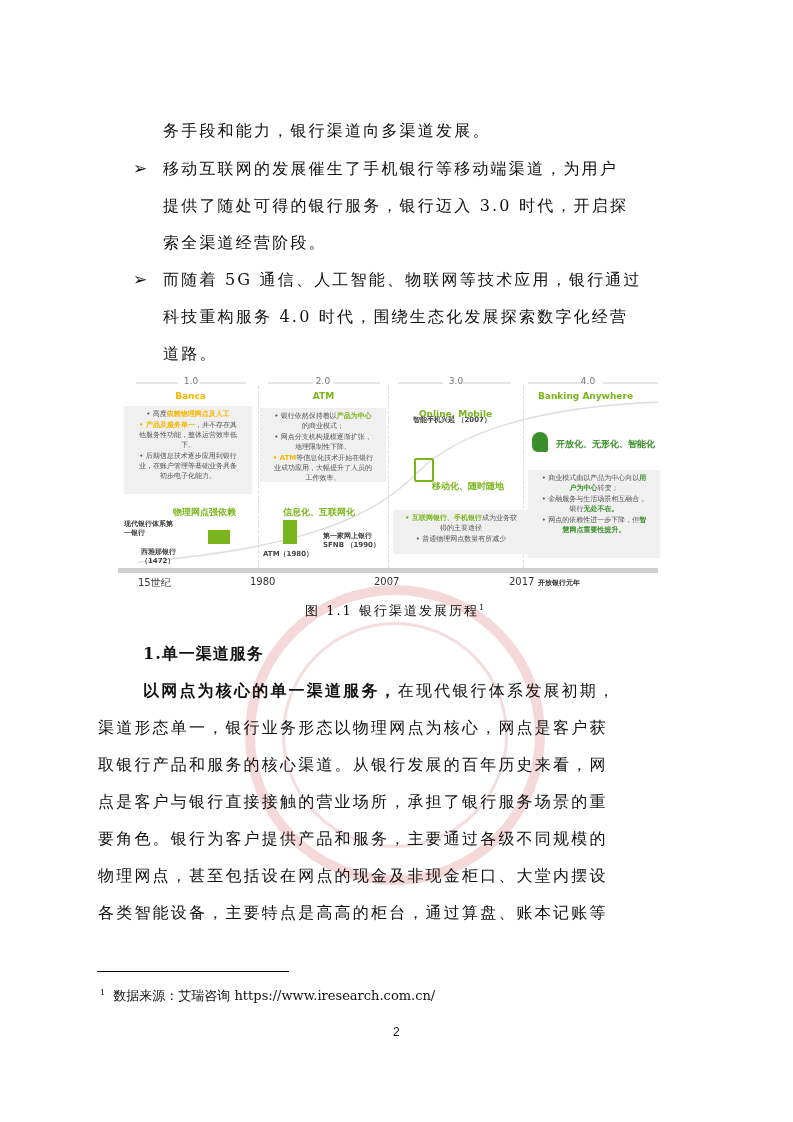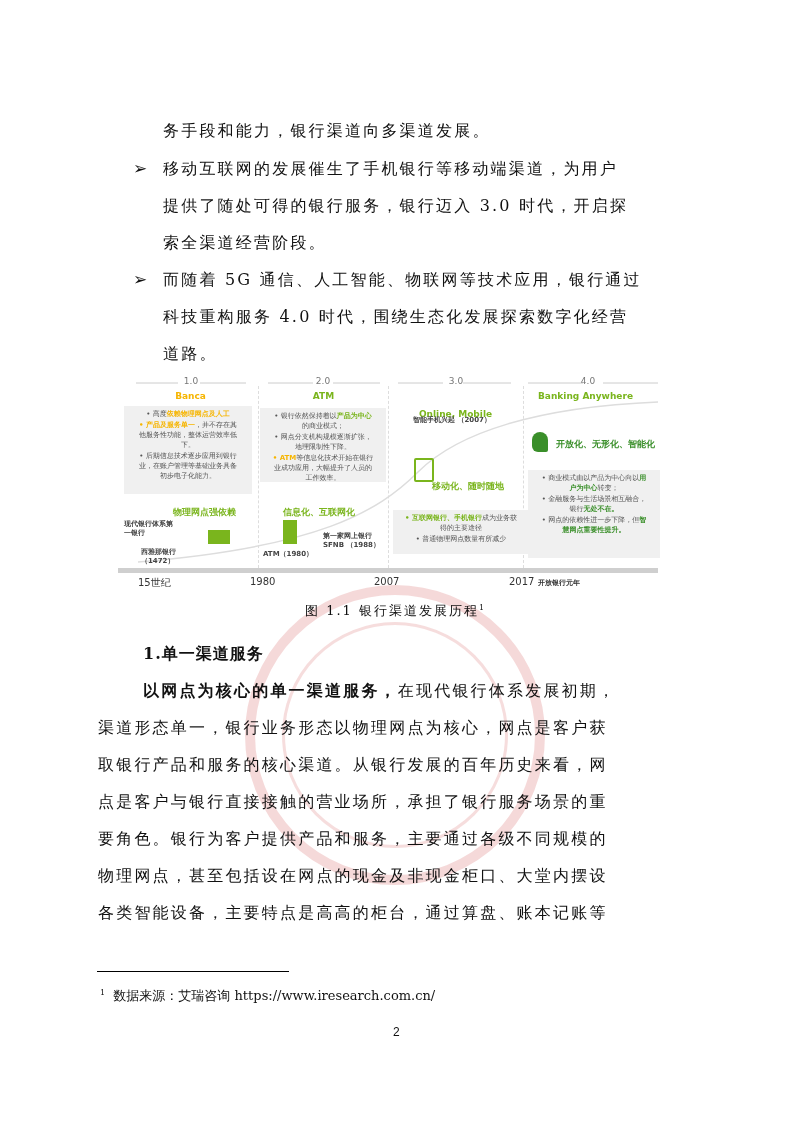--- a/index.html
+++ b/index.html
@@ -87,21 +87,21 @@
   <div class="small" style="left:295px;top:44px;">智能手机兴起 （2007）</div>
 
   <div class="label-green" style="left:55px;top:134px;">物理网点强依赖</div>
   <div class="small" style="left:6px;top:148px;width:50px;white-space:normal;">现代银行体系第一银行</div>
   <div class="small" style="left:23px;top:176px;width:50px;white-space:normal;">西雅那银行（1472）</div>
   <div style="position:absolute;left:90px;top:158px;width:22px;height:14px;background:#7ab51d;"></div>
 
   <div class="label-green" style="left:165px;top:134px;">信息化、互联网化</div>
   <div style="position:absolute;left:165px;top:148px;width:14px;height:24px;background:#7ab51d;"></div>
   <div class="small" style="left:145px;top:178px;text-align:right;">ATM（1980）</div>
-  <div class="small" style="left:205px;top:160px;width:60px;white-space:normal;">第一家网上银行 SFNB （1988）</div>
+  <div class="small" style="left:205px;top:160px;width:60px;white-space:normal;">第一家网上银行 SFNB （1990）</div>
 
   <div style="position:absolute;left:296px;top:86px;width:16px;height:20px;border:2px solid #7ab51d;border-radius:2px;"></div>
   <div class="label-green" style="left:314px;top:108px;">移动化、随时随地</div>
   <div class="box" style="left:275px;top:138px;width:136px;height:44px;">
     <p><span class="g">• </span><span class="g">互联网银行、手机银行</span><span>成为业务获得的主要途径</span></p>
     <p>• <span>普通物理网点数量有所减少</span></p>
   </div>
 
   <div style="position:absolute;left:414px;top:60px;width:16px;height:20px;background:#3a8f2a;border-radius:8px 8px 2px 6px;"></div>
   <div class="label-green" style="left:438px;top:66px;color:#3a8f2a;">开放化、无形化、智能化</div>

